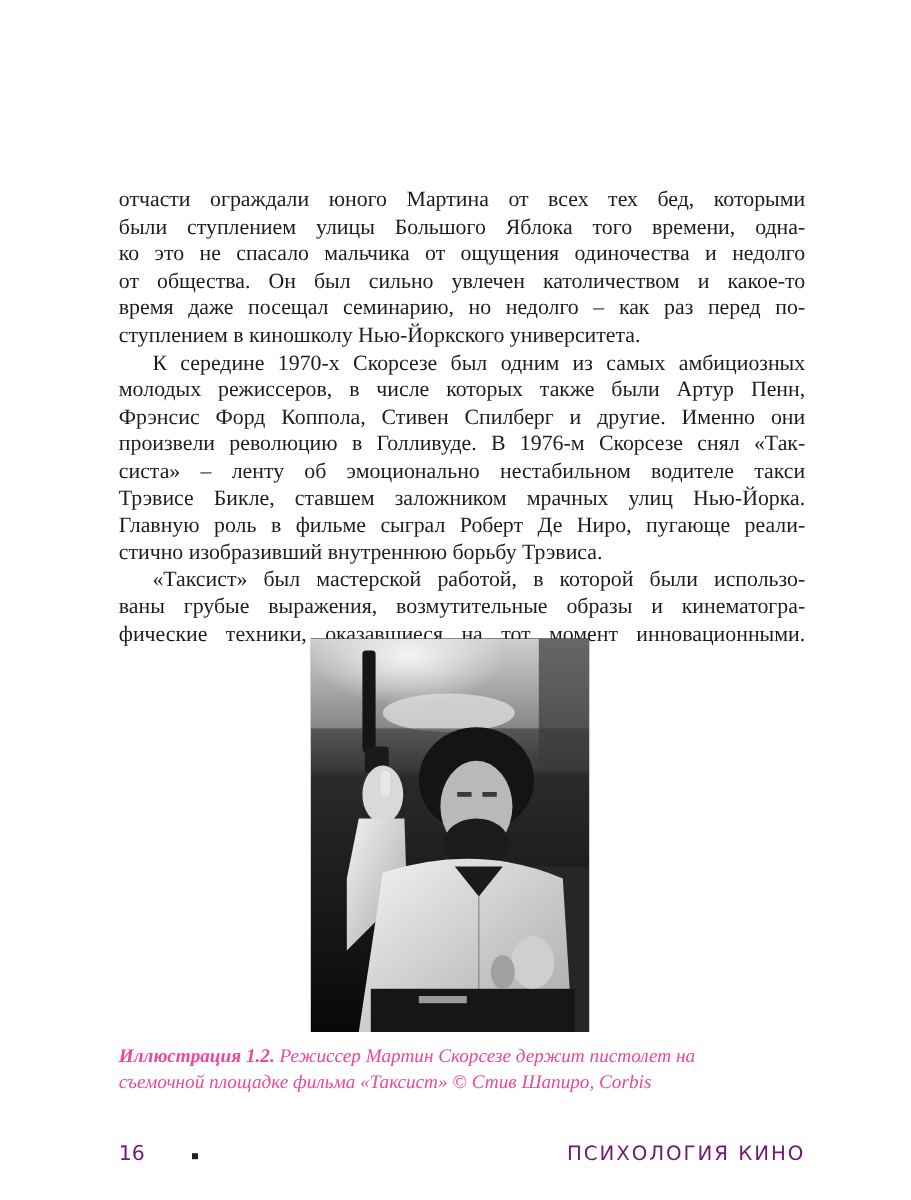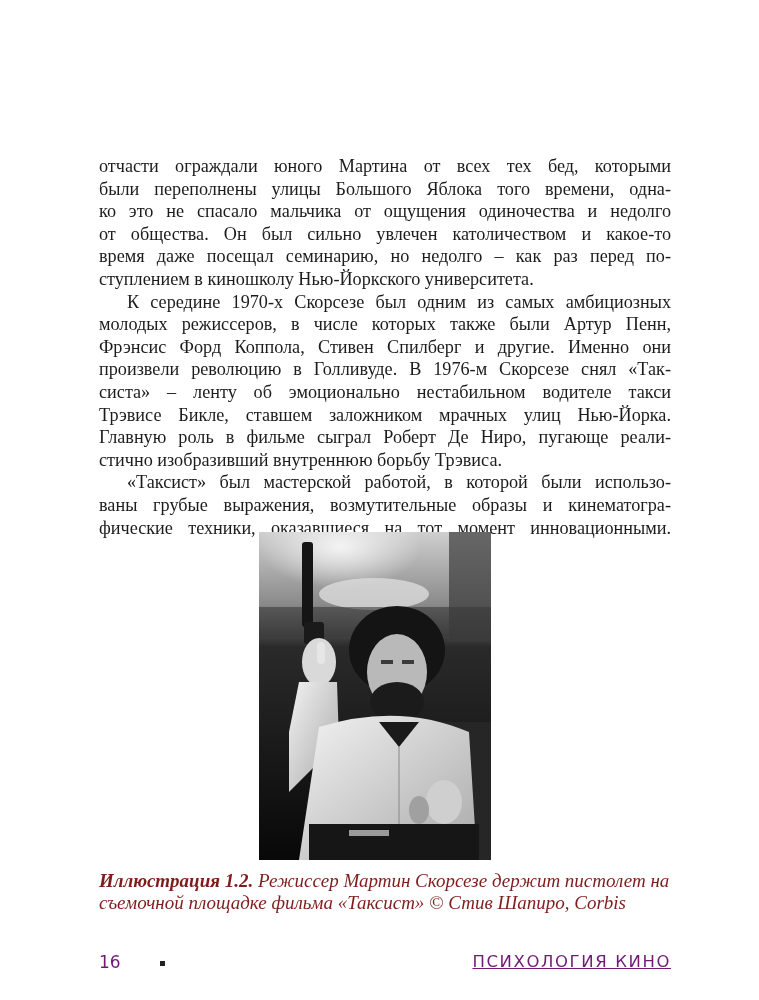--- a/index.html
+++ b/index.html
@@ -13,40 +13,40 @@
   .line { display: block; white-space: nowrap; text-align: justify; text-align-last: justify; height: 22.6px; }
   .line.last { text-align-last: left; }
   .line.indent { padding-left: 28px; }
   .photo {
     position: absolute; left: 259px; top: 484px; width: 232px; height: 328px;
     background: #111; overflow: hidden;
   }
   .caption {
     position: absolute; left: 99px; top: 822px; width: 572px;
     font-family: "Liberation Serif", "DejaVu Serif", serif;
-    font-size: 19px; line-height: 22px; color: #7f1d1d; font-style: italic;
+    font-size: 16px; line-height: 22px; color: #ec4899; font-style: italic;
   }
   .caption b { font-weight: bold; }
   .footer {
     position: absolute; left: 99px; top: 902px; width: 572px; height: 26px;
     font-family: "DejaVu Sans", "Liberation Sans", sans-serif; color: #701a75;
   }
   .page-num { position: absolute; left: 0; top: 2px; font-size: 17px; }
   .bullet { position: absolute; left: 61px; top: 11px; width: 5px; height: 5px; background: #222; }
-  .running-title { position: absolute; right: 0; top: 2px; font-size: 16.5px; letter-spacing: 1.6px; text-decoration: underline; }
+  .running-title { position: absolute; right: 0; top: 2px; font-size: 16.5px; letter-spacing: 1.6px; }
 </style>
 </head>
 <body>
 
 <div class="page">
 
   <div class="text-block">
     <div>
       <span class="line">отчасти ограждали юного Мартина от всех тех бед, которыми</span>
-      <span class="line">были переполнены улицы Большого Яблока того времени, одна-</span>
+      <span class="line">были ступлением улицы Большого Яблока того времени, одна-</span>
       <span class="line">ко это не спасало мальчика от ощущения одиночества и недолго</span>
       <span class="line">от общества. Он был сильно увлечен католичеством и какое-то</span>
       <span class="line">время даже посещал семинарию, но недолго – как раз перед по-</span>
       <span class="line last">ступлением в киношколу Нью-Йоркского университета.</span>
     </div>
     <div>
       <span class="line indent">К середине 1970-х Скорсезе был одним из самых амбициозных</span>
       <span class="line">молодых режиссеров, в числе которых также были Артур Пенн,</span>
       <span class="line">Фрэнсис Форд Коппола, Стивен Спилберг и другие. Именно они</span>
       <span class="line">произвели революцию в Голливуде. В 1976-м Скорсезе снял «Так-</span>

